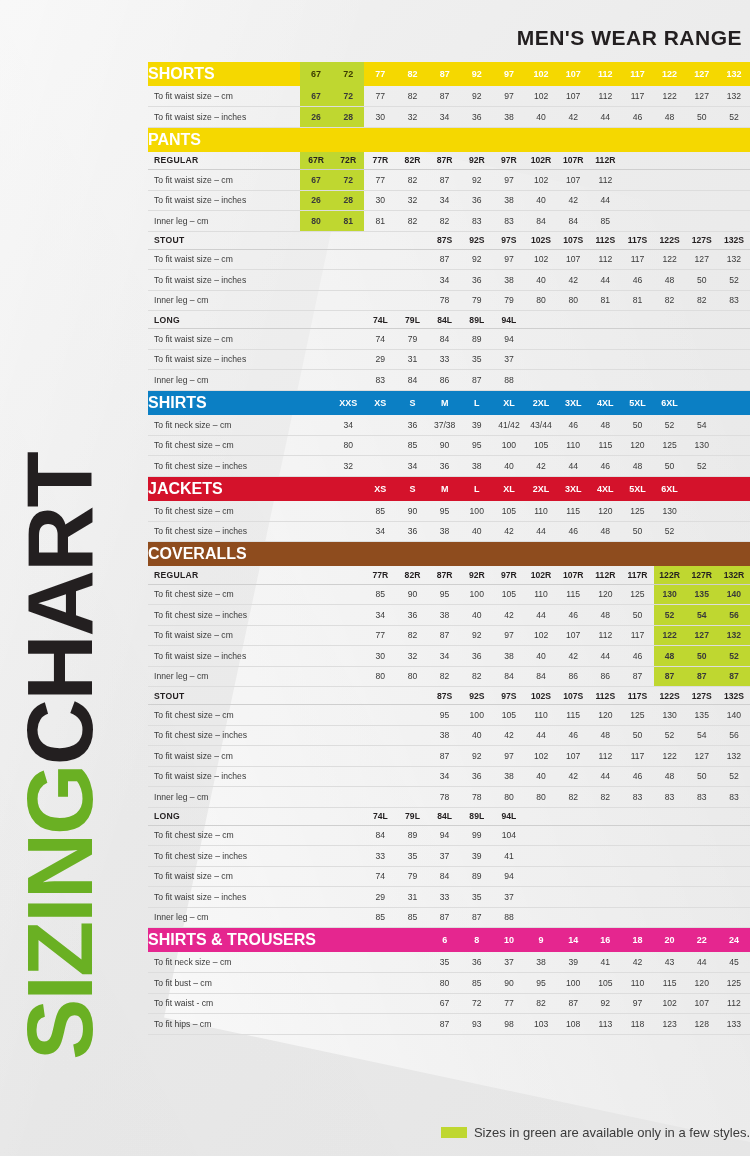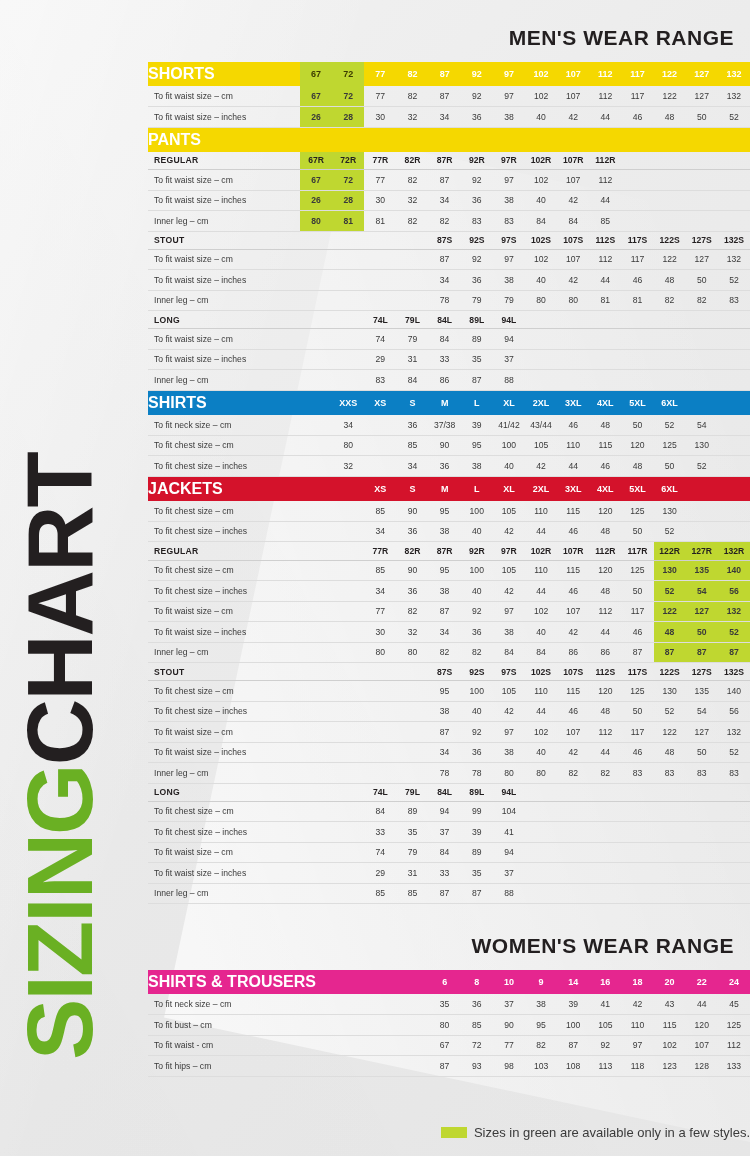--- a/index.html
+++ b/index.html
@@ -70,21 +70,21 @@
     width: 602px; height: 1156px;
     z-index: 6;
   }
 
   .range-head {
     text-align: right;
     font-weight: bold;
     font-size: 21px;
     letter-spacing: 0.5px;
     color: #231f20;
-    padding-right: 16px;
+    padding-right: 8px;
   }
   #mens-range-heading { margin-top: 26px; margin-bottom: 12px; }
   #womens-range-heading { margin-top: 30px; margin-bottom: 12px; }
 
   table.sz {
     width: 100%;
     border-collapse: collapse;
     table-layout: fixed;
     font-size: 8.6px;
     color: #333;
@@ -671,20 +671,37 @@
             <col>
             <col>
             <col>
             <col>
             <col>
             <col>
             <col>
             <col>
           </colgroup>
           <tbody>
+            <tr class="title-row bar-coveralls">
+              <td class="sec-title">COVERALLS</td>
+              <td class="sec-head-cell"></td>
+              <td class="sec-head-cell"></td>
+              <td class="sec-head-cell"></td>
+              <td class="sec-head-cell"></td>
+              <td class="sec-head-cell"></td>
+              <td class="sec-head-cell"></td>
+              <td class="sec-head-cell"></td>
+              <td class="sec-head-cell"></td>
+              <td class="sec-head-cell"></td>
+              <td class="sec-head-cell"></td>
+              <td class="sec-head-cell"></td>
+              <td class="sec-head-cell"></td>
+              <td class="sec-head-cell"></td>
+              <td class="sec-head-cell"></td>
+            </tr>
             <tr class="sub-row">
               <td class="col-label">REGULAR</td>
               <td class="v"></td>
               <td class="v"></td>
               <td class="v">77R</td>
               <td class="v">82R</td>
               <td class="v">87R</td>
               <td class="v">92R</td>
               <td class="v">97R</td>
               <td class="v">102R</td>
@@ -981,21 +998,20 @@
               <td class="v"></td>
               <td class="v"></td>
               <td class="v"></td>
               <td class="v"></td>
               <td class="v"></td>
             </tr>
           </tbody>
         </table>
       </div>
 
-    <div class="range-head" id="womens-range-heading">WOMEN'S WEAR RANGE</div>
 
     <div id="womens-tables">
         <table class="sz">
           <colgroup>
             <col class="col-label">
             <col>
             <col>
             <col>
             <col>
             <col>

